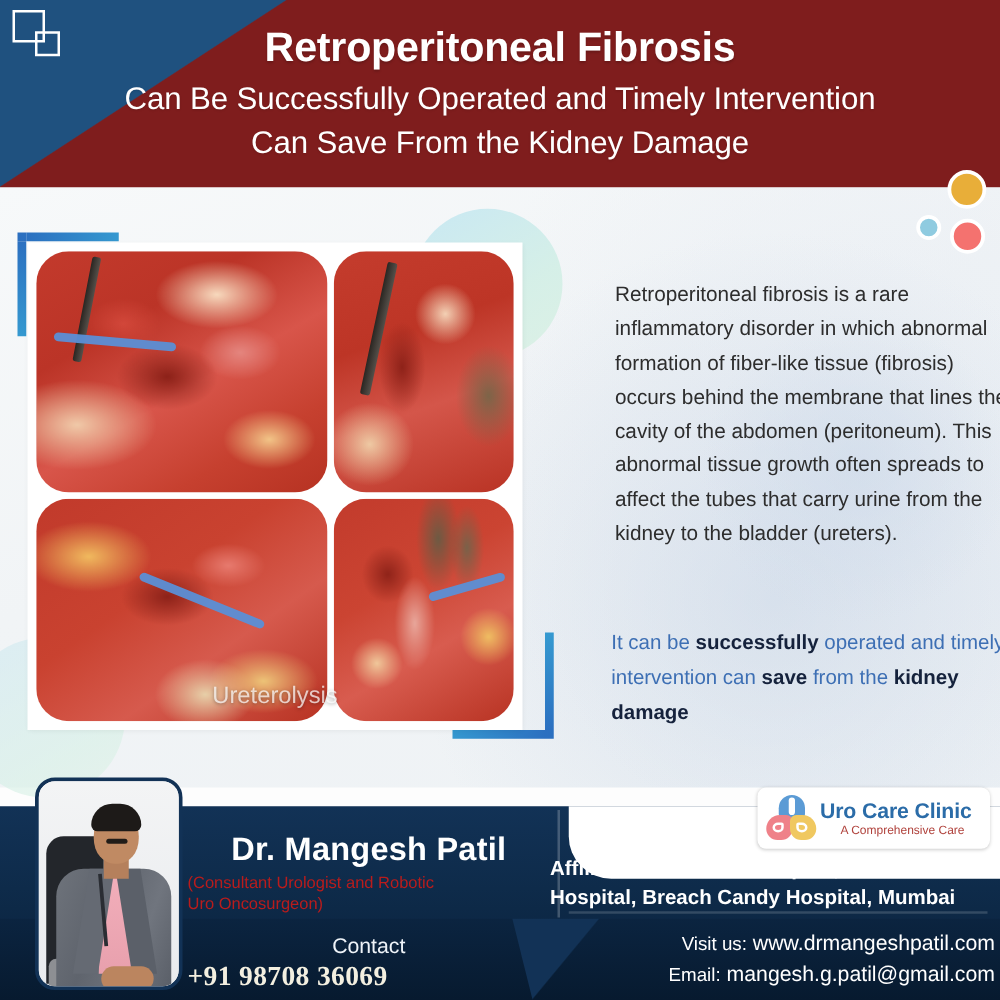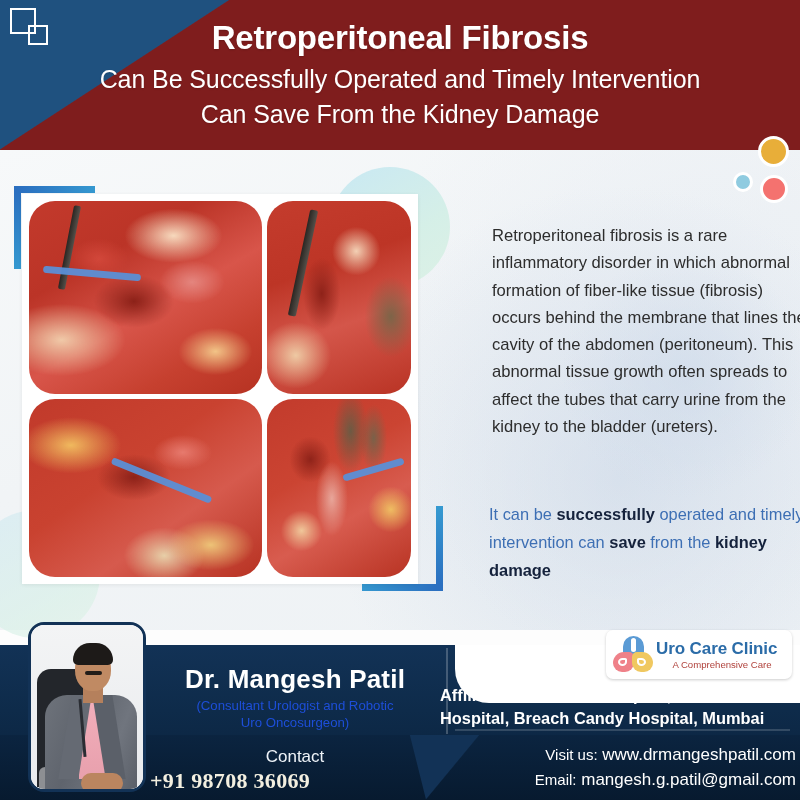--- a/index.html
+++ b/index.html
@@ -203,22 +203,22 @@
   .dp-hair{position:absolute;left:42px;top:18px;width:40px;height:22px;background:#1d1a18;border-radius:20px 20px 6px 6px;}
   .dp-mous{position:absolute;left:54px;top:46px;width:17px;height:4px;background:#211c18;border-radius:2px;}
   .dp-hands{position:absolute;left:50px;top:148px;width:42px;height:20px;background:#bb855f;border-radius:10px;}
   .dp-lanyard{position:absolute;left:50px;top:74px;width:3px;height:58px;background:#2a2d33;transform:rotate(-5deg);}
 
   .doc-name{
     position:absolute;left:150px;top:664px;width:290px;text-align:center;
     color:#ffffff;font-size:26px;font-weight:bold;letter-spacing:.2px;
   }
   .doc-role{
-    position:absolute;left:150px;top:697px;width:290px;text-align:center;
-    color:#1d4ed8;font-size:13.2px;line-height:17px;
+    position:absolute;left:150px;top:697px;width:290px;
+    color:#b91c1c;font-size:13.2px;line-height:17px;
   }
   .contact-label{
     position:absolute;left:150px;top:747px;width:290px;text-align:center;
     color:#eef3f8;font-size:17px;
   }
   .contact-num{
     position:absolute;left:150px;top:768px;width:290px;text-align:left;
     color:#f3efe0;font-size:22px;font-weight:bold;letter-spacing:.3px;font-family:Liberation Serif, serif;
   }
 
@@ -297,20 +297,21 @@
         <div class="instr" style="left:22%;top:4%;width:8px;height:56%;transform:rotate(12deg);"></div>
       </div>
       <div class="photo px3">
         <div class="sling" style="left:34%;top:44%;width:46%;height:7px;transform:rotate(22deg);"></div>
       </div>
       <div class="photo px4">
         <div class="sling" style="left:52%;top:38%;width:44%;height:7px;transform:rotate(-16deg);"></div>
       </div>
     </div>
     <div class="collage-caption">
+      <div>Ureterolysis</div>
     </div>
   </div>
 
   <div class="desc">Retroperitoneal fibrosis is a rare inflammatory disorder in which abnormal formation of fiber-like tissue (fibrosis) occurs behind the membrane that lines the cavity of the abdomen (peritoneum). This abnormal tissue growth often spreads to affect the tubes that carry urine from the kidney to the bladder (ureters).</div>
 
   <div class="highlight">
     <span>It can be </span><b>successfully</b><span> operated and timely intervention can </span><b>save</b><span> from the </span><b>kidney damage</b>
   </div>
 
   <div class="footer">

